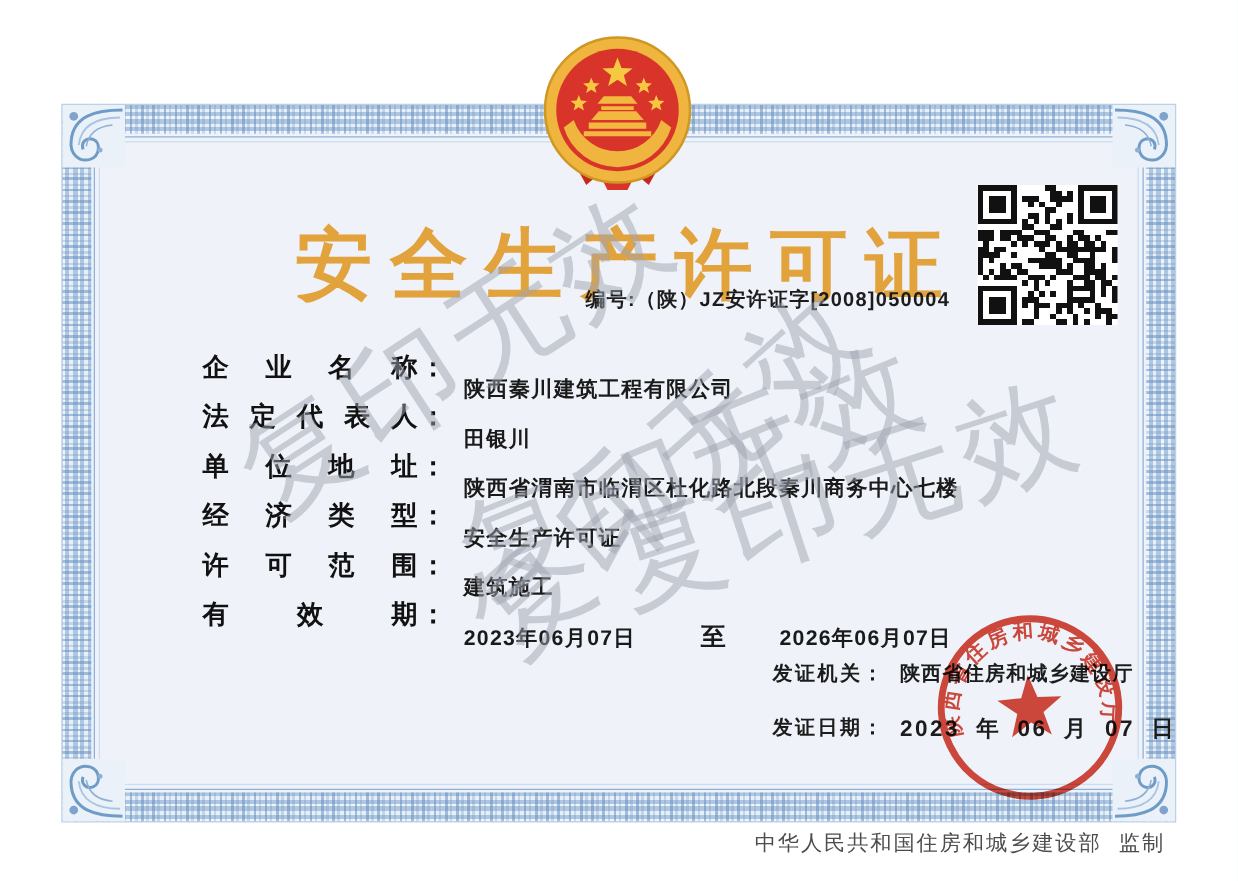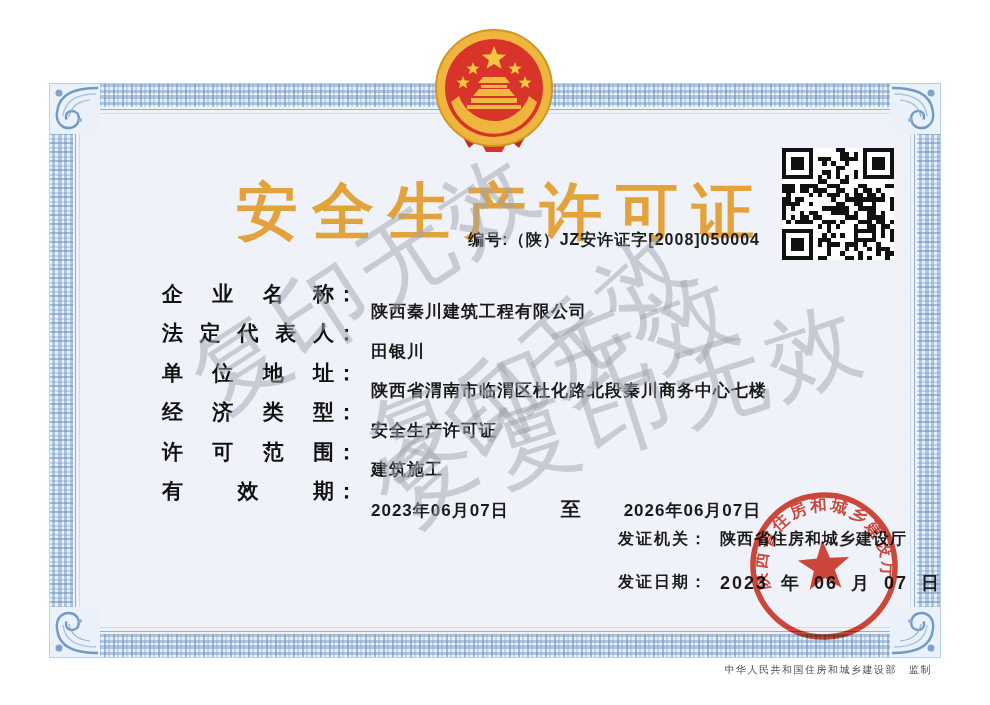--- a/index.html
+++ b/index.html
@@ -52,21 +52,21 @@
   .row-colon{font-weight:bold;font-size:21px;margin:0 14px 0 2px;color:#111;}
   .row-value{font-size:17px;font-weight:bold;letter-spacing:1px;color:#1a1a1a;white-space:nowrap;margin-top:36px;}
   .row-value .to-label{display:inline-block;margin:0 42px 0 52px;font-size:20px;font-weight:bold;}
   .issue{position:absolute;left:568px;top:434px;z-index:3;}
   .issue .irow{height:43px;display:flex;align-items:center;white-space:nowrap;}
   .issue .ilabel{font-size:16px;font-weight:bold;letter-spacing:2px;}
   .issue .ivalue{font-size:16px;font-weight:bold;margin-left:12px;letter-spacing:1px;}
   .issue .ivalue.date{font-size:18px;letter-spacing:2px;word-spacing:6px;}
   .seal{position:absolute;left:692px;top:400px;width:164px;height:164px;z-index:6;
     mix-blend-mode:multiply;opacity:.92;transform:rotate(-4deg);}
-  .footer-note{position:absolute;right:58px;top:663px;font-size:10px;color:#4d4d4d;
+  .footer-note{position:absolute;right:58px;top:663px;font-size:17px;color:#4d4d4d;
     font-family:"Liberation Serif", serif;letter-spacing:1.5px;word-spacing:8px;}
   
   .wm{position:absolute;z-index:4;font-family:"Liberation Serif", serif;
     font-size:92px;color:rgba(158,164,175,.5);letter-spacing:6px;white-space:nowrap;
     transform-origin:0 0;pointer-events:none;font-weight:normal;}
   
   .emblem{position:absolute;left:433px;top:28px;width:122px;height:128px;z-index:7;}
 </style>
 </head>
 <body>

